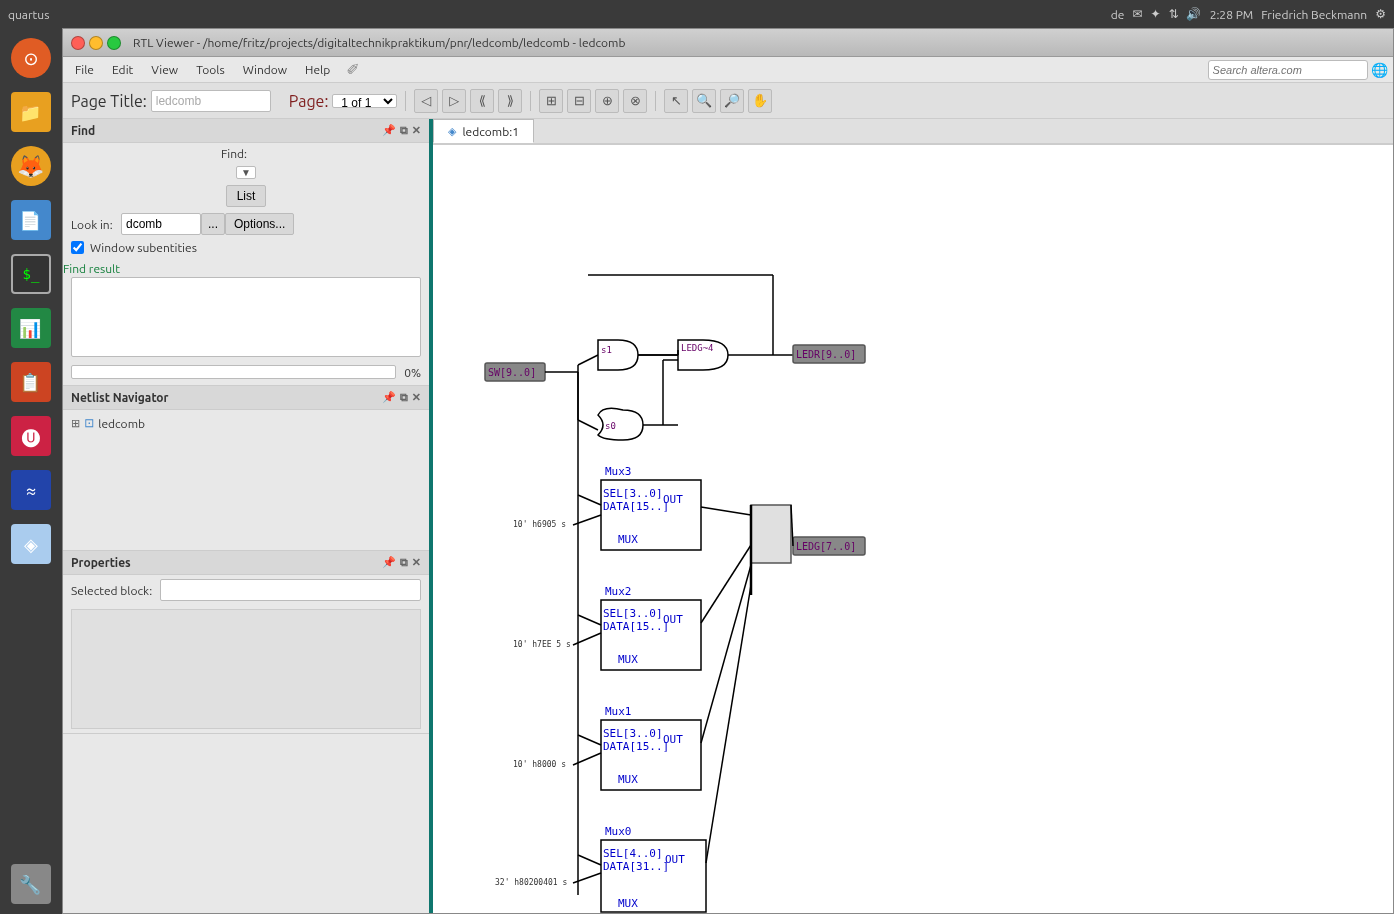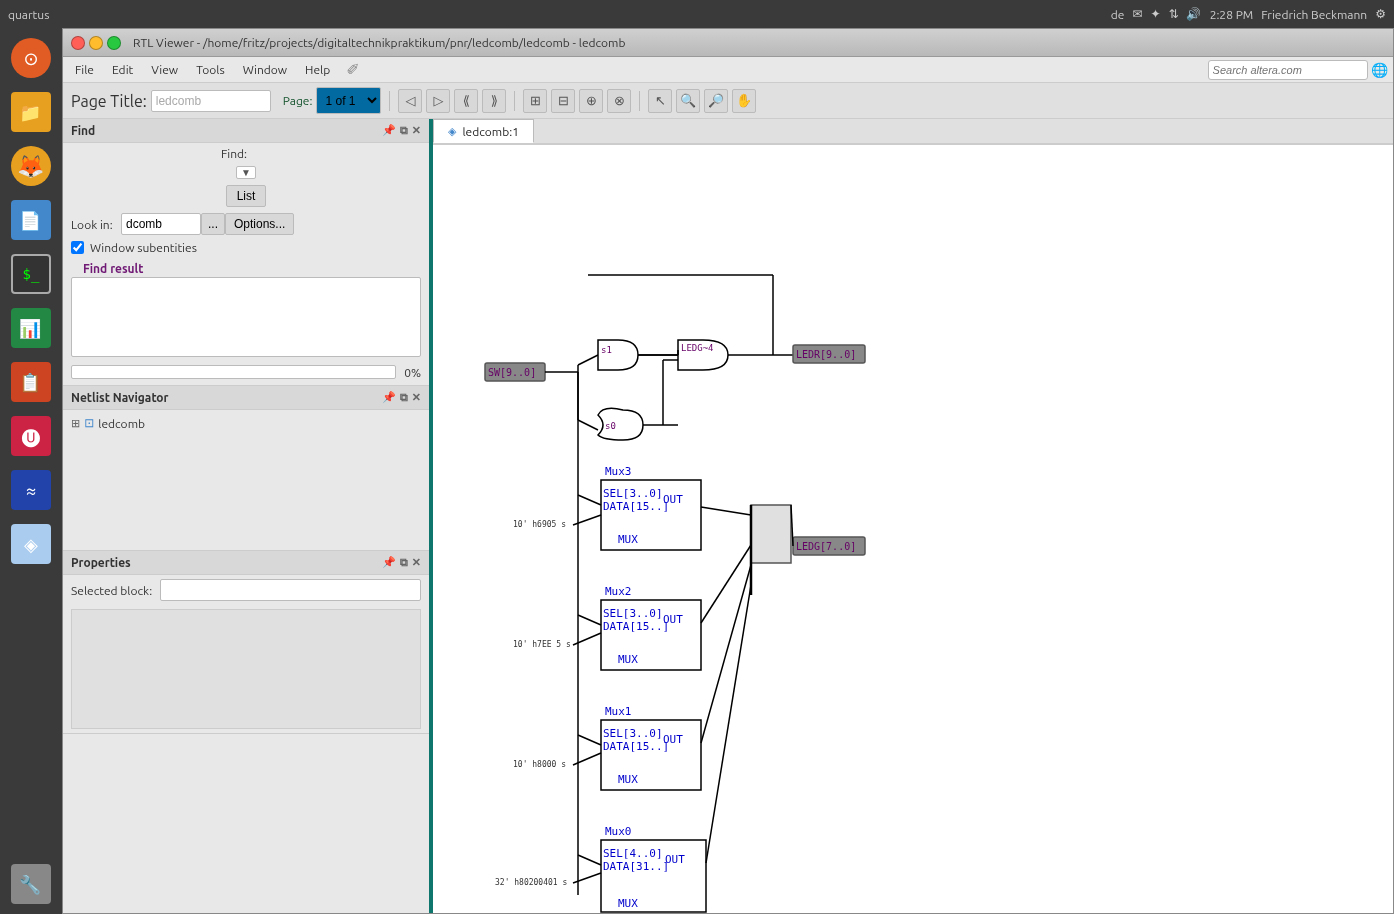--- a/index.html
+++ b/index.html
@@ -100,28 +100,28 @@
     .toolbar-input {
       height: 22px;
       border: 1px solid #bbb;
       border-radius: 2px;
       padding: 0 4px;
       font-size: 12px;
       background: white;
       color: #aaa;
       width: 120px;
     }
-    .toolbar-page-label { font-size: 12px; color: #14532d; margin-left: 8px; }
+    .toolbar-page-label { font-size: 16px; color: #7f1d1d; margin-left: 14px; }
     .page-select {
-      height: 27px;
+      height: 14px;
       border: 1px solid #bbb;
       border-radius: 2px;
       padding: 0 4px;
       font-size: 12px;
-      background: #0369a1;
+      background: #ffffff;
       min-width: 65px;
     }
     .toolbar-btn {
       width: 24px; height: 24px;
       background: #d8d8d8;
       border: 1px solid #bbb;
       border-radius: 2px;
       display: flex; align-items: center; justify-content: center;
       cursor: pointer;
       font-size: 13px;
@@ -222,23 +222,22 @@
       display: flex;
       align-items: center;
       padding: 4px 8px;
       gap: 6px;
     }
     .checkbox-row input[type="checkbox"] { cursor: pointer; }
     .checkbox-label { font-size: 12px; color: #333; }
 
     .find-result-label {
       font-size: 12px;
-      color: #701a75;
-      padding: 4px 8px 2px 20px;
-      font-weight: bold;
+      color: #15803d;
+      padding: 4px 8px 2px 0;
     }
     .find-result-box {
       margin: 0 8px 4px 8px;
       height: 80px;
       background: white;
       border: 1px solid #bbb;
       border-radius: 2px;
     }
     .progress-row {
       display: flex;

